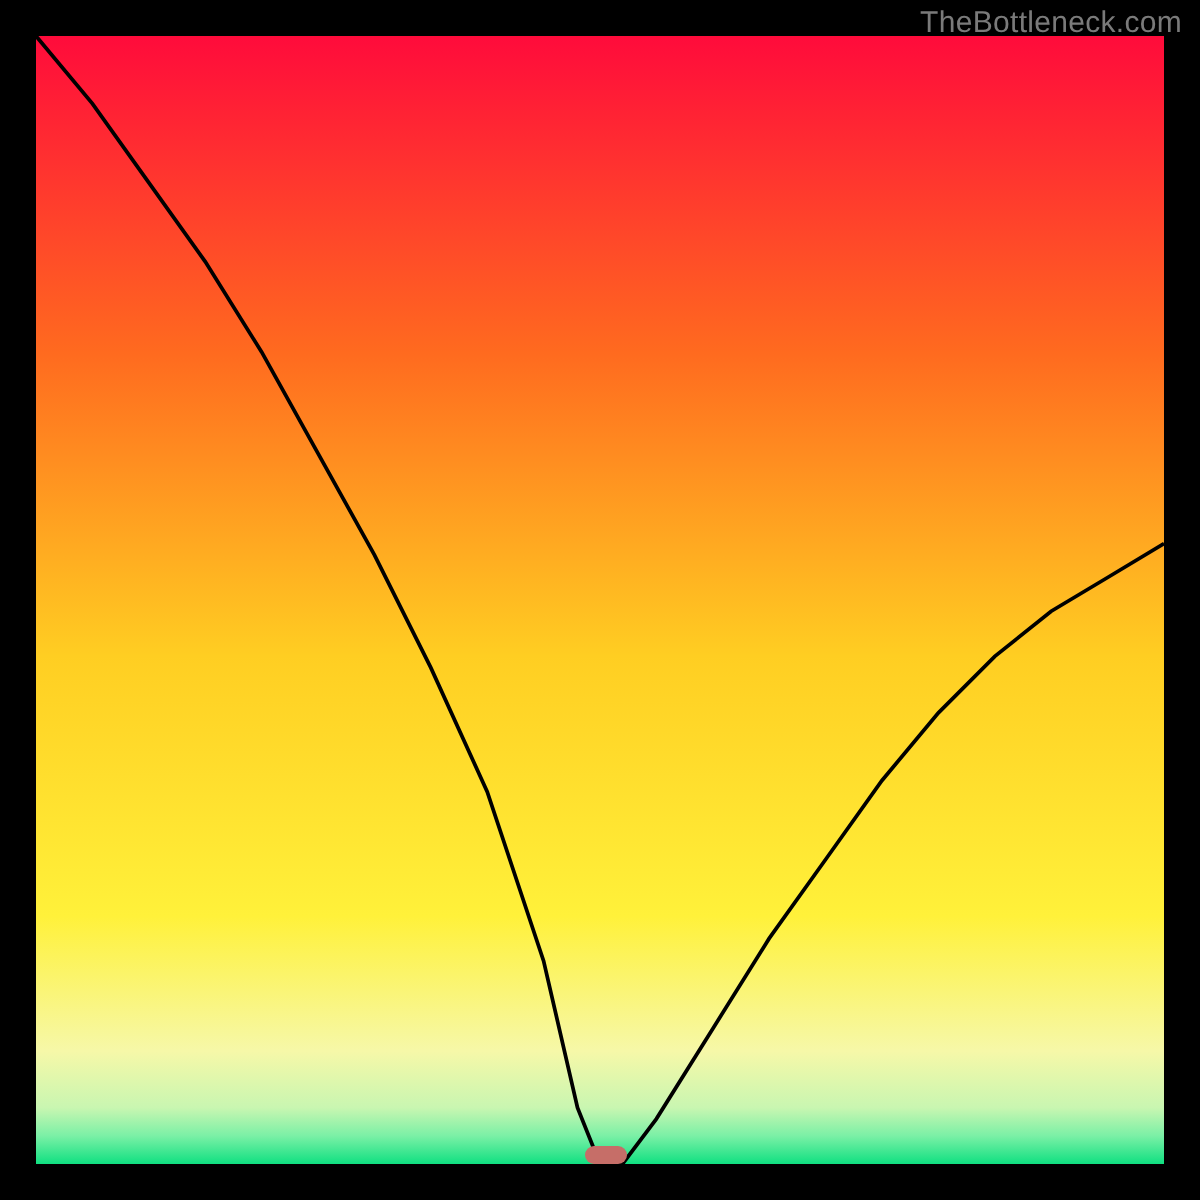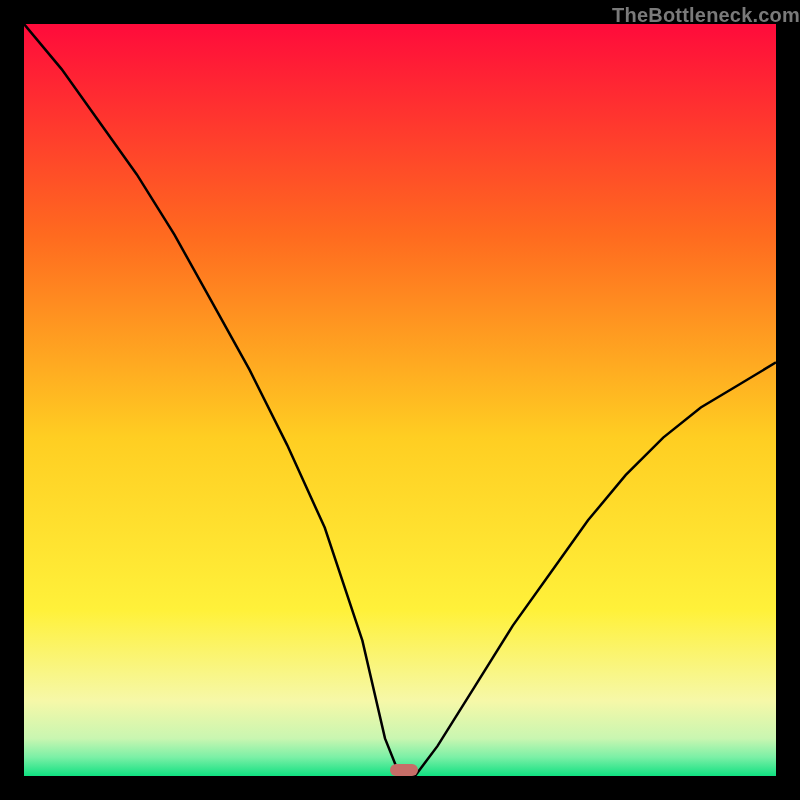--- a/index.html
+++ b/index.html
@@ -13,24 +13,24 @@
   }
   .frame {
     position: relative;
     width: 800px;
     height: 800px;
     background: #000;
   }
   .watermark {
     position: absolute;
     top: 4px;
-    right: 0;
+    right: 12px;
     color: #7a7a7a;
     font-size: 20px;
-    font-weight: 700;
+    font-weight: 400;
     letter-spacing: 0.2px;
     z-index: 5;
     margin-left: 19px;
   }
   .plot-area {
     position: absolute;
     left: 24px;
     top: 24px;
     width: 752px;
     height: 752px;

